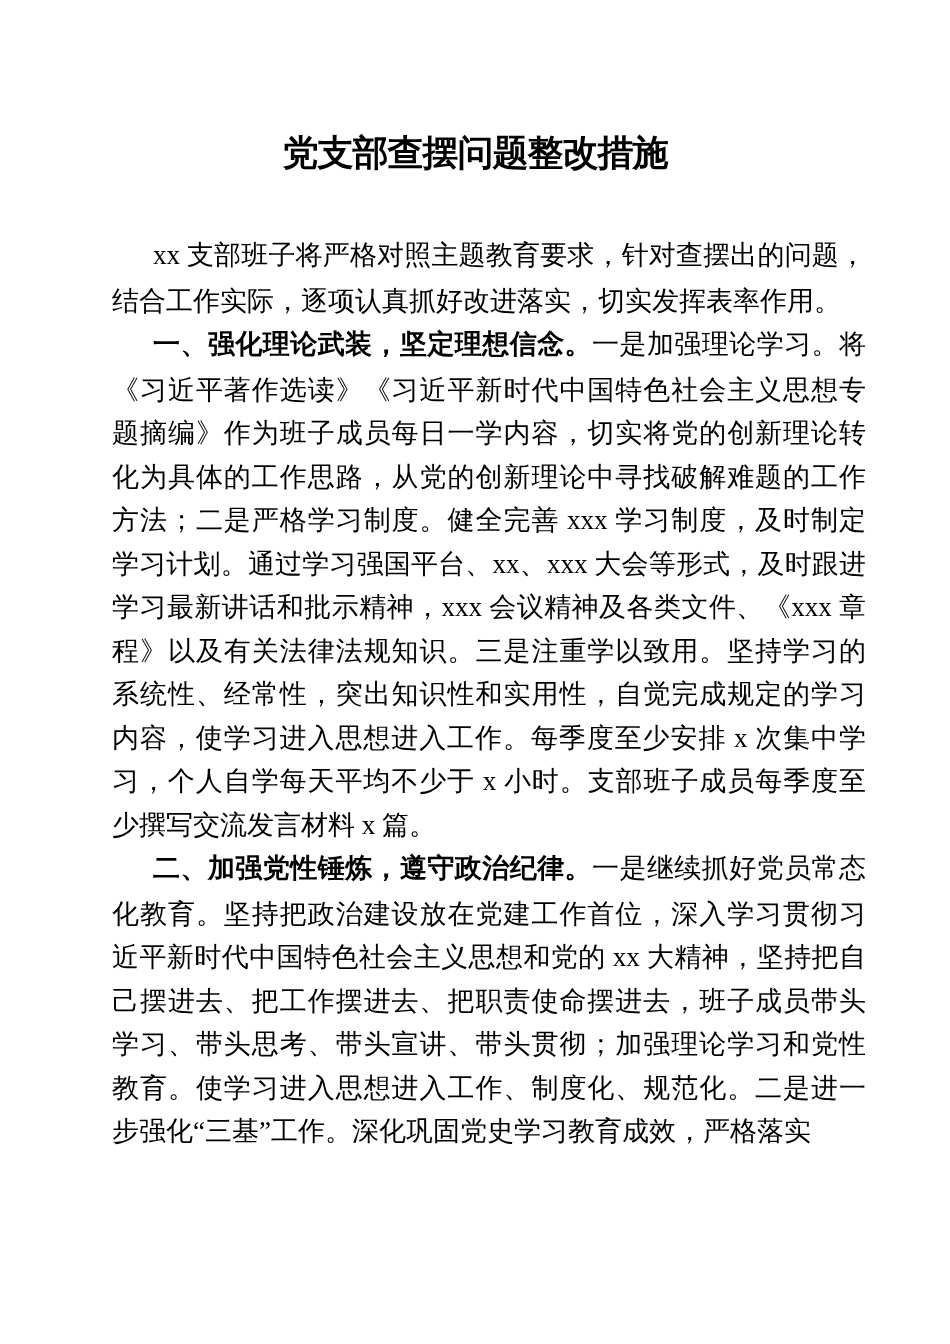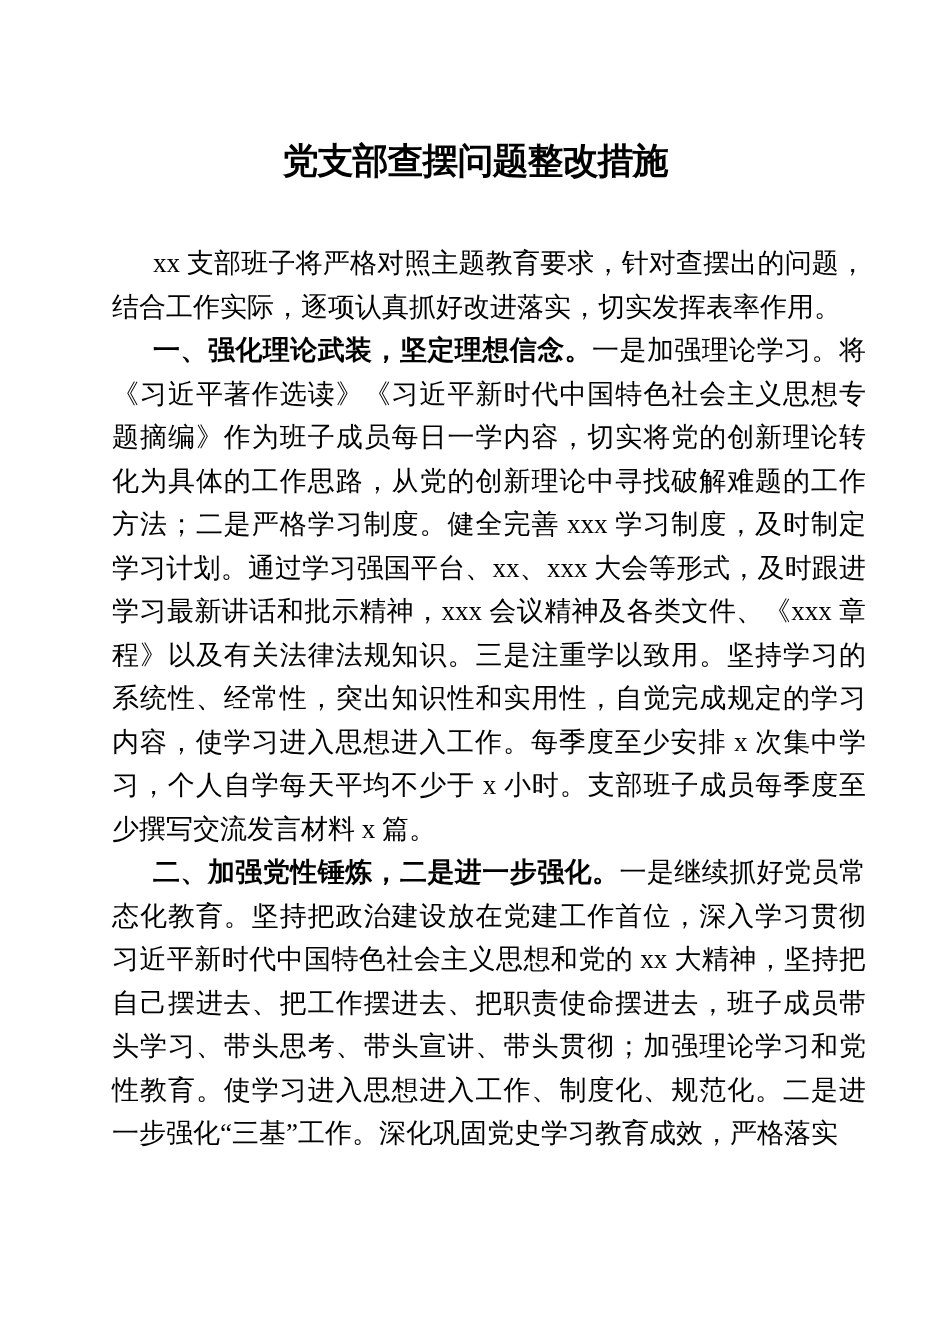--- a/index.html
+++ b/index.html
@@ -9,21 +9,21 @@
   }
   .page {
     position: relative;
     width: 950px;
     height: 1344px;
     background: #ffffff;
     color: #000000;
     overflow: hidden;
   }
   .doc-title {
-    margin: 8px;
+    margin: 0;
     padding-top: 128px;
     text-align: center;
     font-family: "Liberation Serif", "DejaVu Serif", serif;
     font-weight: bold;
     font-size: 36px;
     line-height: 50px;
     letter-spacing: -1px;
     color: #000000;
   }
   .doc-body {
@@ -33,34 +33,34 @@
     line-height: 43.5px;
     text-align: justify;
     color: #000000;
   }
   .doc-body p {
     margin: 0;
     padding: 0;
     text-indent: 41px;
   }
   .lead {
-    font-family: Liberation Serif, serif;
+    font-family: Liberation Mono, monospace;
     font-weight: bold;
     letter-spacing: 0;
   }
 </style>
 </head>
 <body>
 
 <div class="page">
 
   <h1 class="doc-title">党支部查摆问题整改措施</h1>
 
   <div class="doc-body">
 
     <p><span class="lead"></span><span>xx 支部班子将严格对照主题教育要求，针对查摆出的问题，结合工作实际，逐项认真抓好改进落实，切实发挥表率作用。</span></p>
 
     <p><span class="lead">一、强化理论武装，坚定理想信念。</span><span>一是加强理论学习。将《习近平著作选读》《习近平新时代中国特色社会主义思想专题摘编》作为班子成员每日一学内容，切实将党的创新理论转化为具体的工作思路，从党的创新理论中寻找破解难题的工作方法；二是严格学习制度。健全完善 xxx 学习制度，及时制定学习计划。通过学习强国平台、xx、xxx 大会等形式，及时跟进学习最新讲话和批示精神，xxx 会议精神及各类文件、《xxx 章程》以及有关法律法规知识。三是注重学以致用。坚持学习的系统性、经常性，突出知识性和实用性，自觉完成规定的学习内容，使学习进入思想进入工作。每季度至少安排 x 次集中学习，个人自学每天平均不少于 x 小时。支部班子成员每季度至少撰写交流发言材料 x 篇。</span></p>
 
-    <p><span class="lead">二、加强党性锤炼，二是进一步强化。</span><span>一是继续抓好党员常态化教育。坚持把政治建设放在党建工作首位，深入学习贯彻习近平新时代中国特色社会主义思想和党的 xx 大精神，坚持把自己摆进去、把工作摆进去、把职责使命摆进去，班子成员带头学习、带头思考、带头宣讲、带头贯彻；加强理论学习和党性教育。使学习进入思想进入工作、制度化、规范化。二是进一步强化“三基”工作。深化巩固党史学习教育成效，严格落实</span></p>
+    <p><span class="lead">二、加强党性锤炼，遵守政治纪律。</span><span>一是继续抓好党员常态化教育。坚持把政治建设放在党建工作首位，深入学习贯彻习近平新时代中国特色社会主义思想和党的 xx 大精神，坚持把自己摆进去、把工作摆进去、把职责使命摆进去，班子成员带头学习、带头思考、带头宣讲、带头贯彻；加强理论学习和党性教育。使学习进入思想进入工作、制度化、规范化。二是进一步强化“三基”工作。深化巩固党史学习教育成效，严格落实</span></p>
 
   </div>
 </div>
 
 </body></html>

